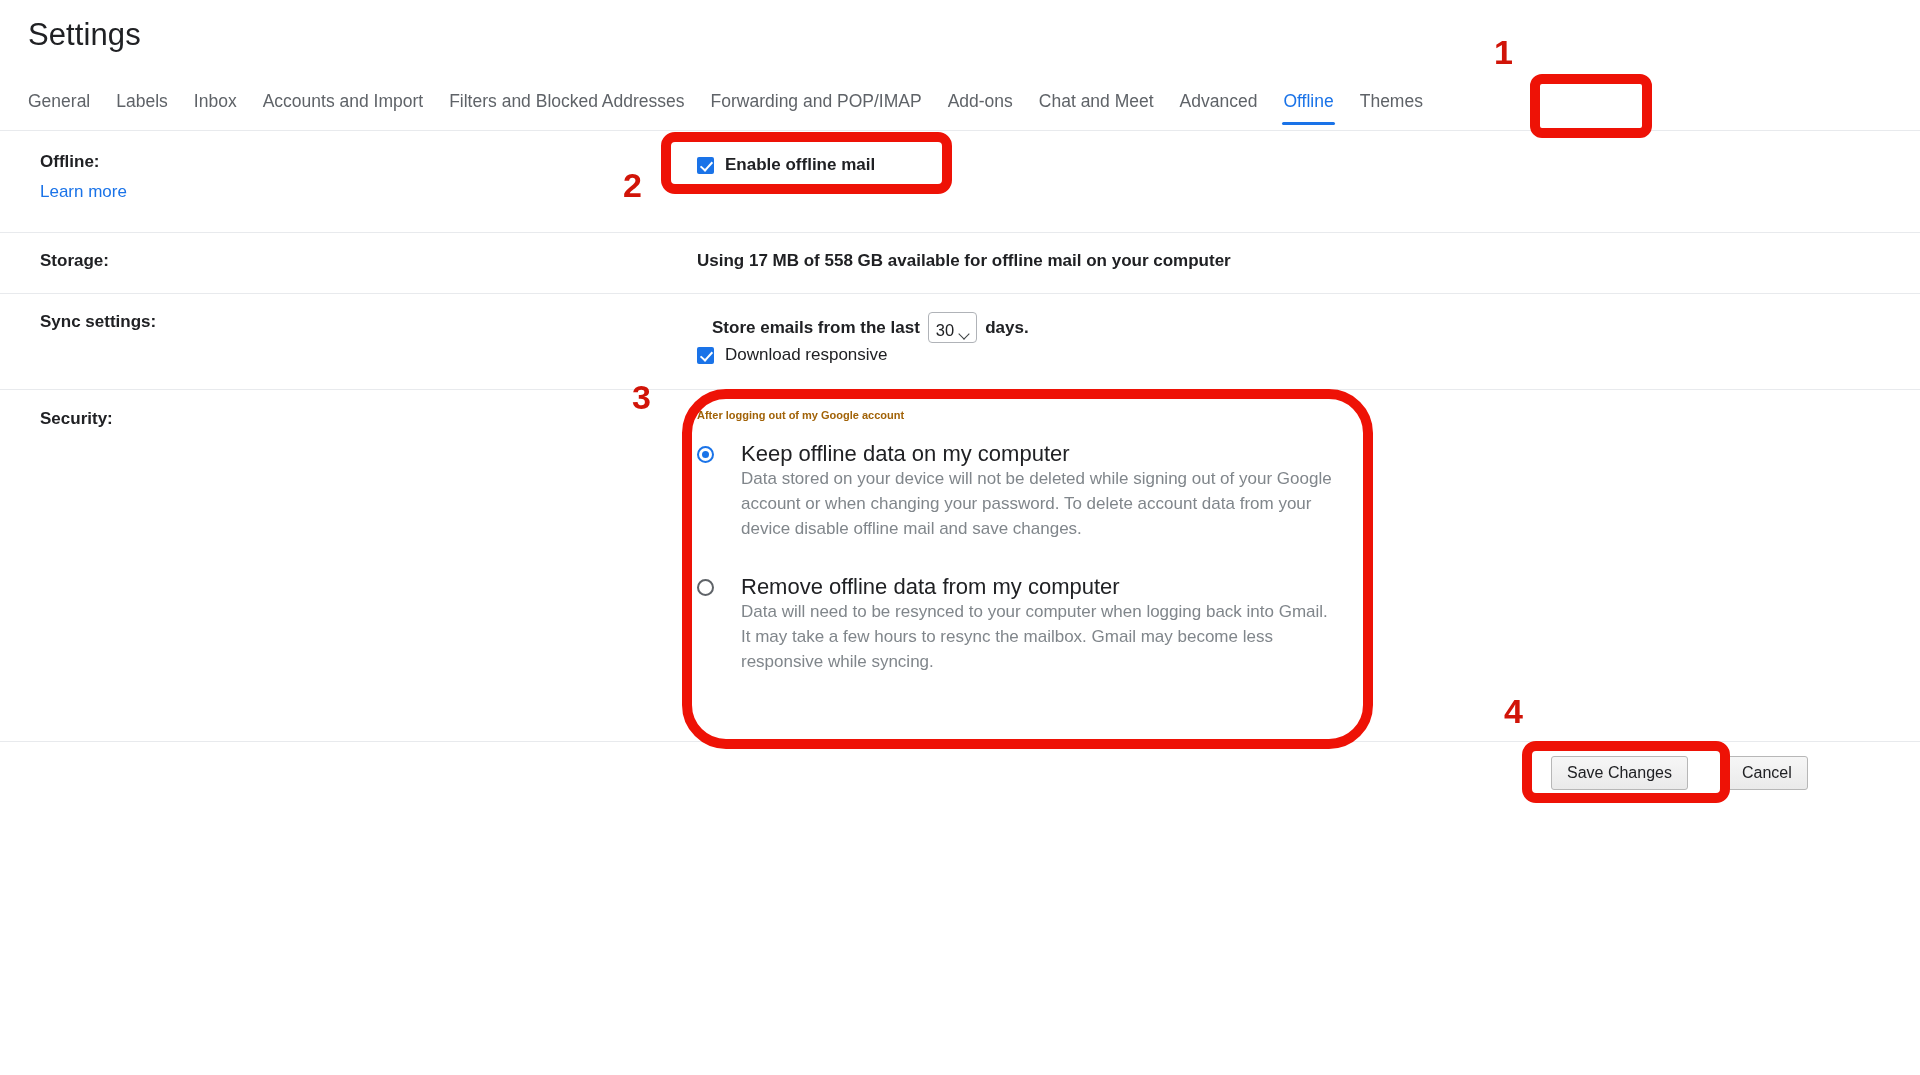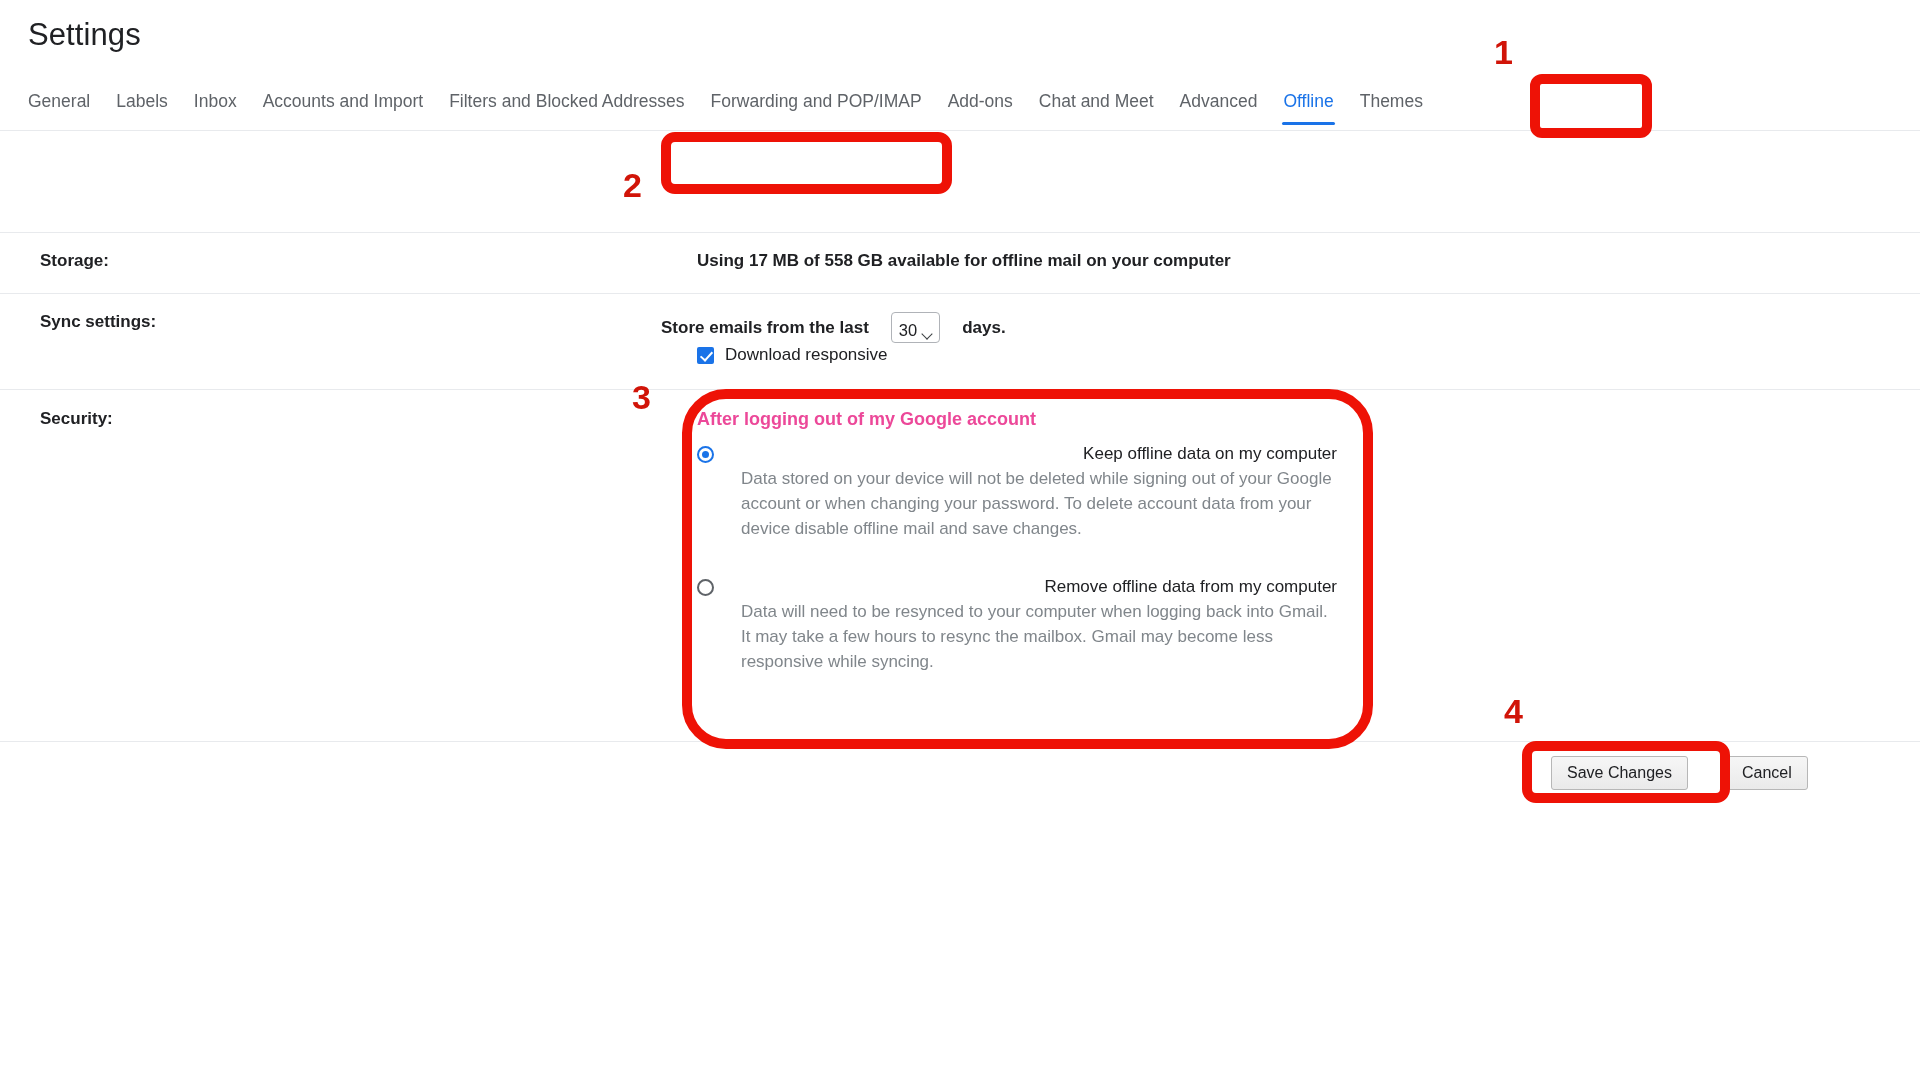--- a/index.html
+++ b/index.html
@@ -155,28 +155,28 @@
     color: #202124;
   }
   #enable-offline-wrap { left: 697px; top: 24px; }
   #enable-offline-wrap .cb-label { font-weight: bold; }
 
   #download-attach-wrap { left: 697px; top: 51px; }
   #download-attach-wrap .cb-label { font-weight: 400; }
 
   .sync-line {
     position: absolute;
-    left: 661px;
+    left: 712px;
     top: 18px;
     font-size: 17px;
     font-weight: bold;
     color: #202124;
     display: flex;
     align-items: center;
-    gap: 22px;
+    gap: 8px;
     white-space: nowrap;
   }
   .days-select {
     display: inline-flex;
     align-items: flex-end;
     gap: 6px;
     border: 1px solid #b0b3b8;
     border-radius: 4px;
     padding: 7px 6px 2px 7px;
     font-size: 16.5px;
@@ -202,23 +202,23 @@
     border: solid #3c4043;
     border-width: 0 1.8px 1.8px 0;
     transform: rotate(45deg);
   }
 
   
   .sec-heading {
     position: absolute;
     left: 697px;
     top: 19px;
-    font-size: 18px;
+    font-size: 11px;
     font-weight: bold;
-    color: #ec4899;
+    color: #a16207;
   }
   .radio-group-item {
     position: absolute;
     left: 697px;
     width: 640px;
   }
   .radio-row {
     display: flex;
     align-items: flex-start;
     gap: 0;
@@ -243,24 +243,23 @@
     position: absolute;
     left: 3px;
     top: 3px;
     width: 7px;
     height: 7px;
     border-radius: 50%;
     background: #1a73e8;
   }
   .radio-texts { margin-left: 27px; }
   .radio-title {
-    font-size: 17px;
+    font-size: 22px;
     color: #202124;
     line-height: 24px;
-    text-align: right;
   }
   .radio-desc {
     font-size: 17px;
     color: #80868b;
     line-height: 25px;
     max-width: 620px;
   }
   #radio-keep { top: 52px; }
   #radio-remove { top: 185px; }
 
@@ -348,20 +347,28 @@
     <div class="tab active">
       <span>Offline</span>
       <span class="tab-underline"></span>
     </div>
     <div class="tab">
       <span>Themes</span>
     </div>
   </div>
   <div class="tabbar-divider"></div>
 
+  <div class="row" id="row-offline">
+    <div class="row-label">Offline:</div>
+    <a class="row-sub-link" href="#">Learn more</a>
+    <div class="cb-wrap" id="enable-offline-wrap">
+      <span class="checkbox"></span>
+      <span class="cb-label">Enable offline mail</span>
+    </div>
+  </div>
 
   <div class="row" id="row-storage">
     <div class="row-label">Storage:</div>
     <div class="row-content">Using 17 MB of 558 GB available for offline mail on your computer</div>
   </div>
 
   <div class="row" id="row-sync">
     <div class="row-label">Sync settings:</div>
     <div class="sync-line">
       <span>Store emails from the last</span>

